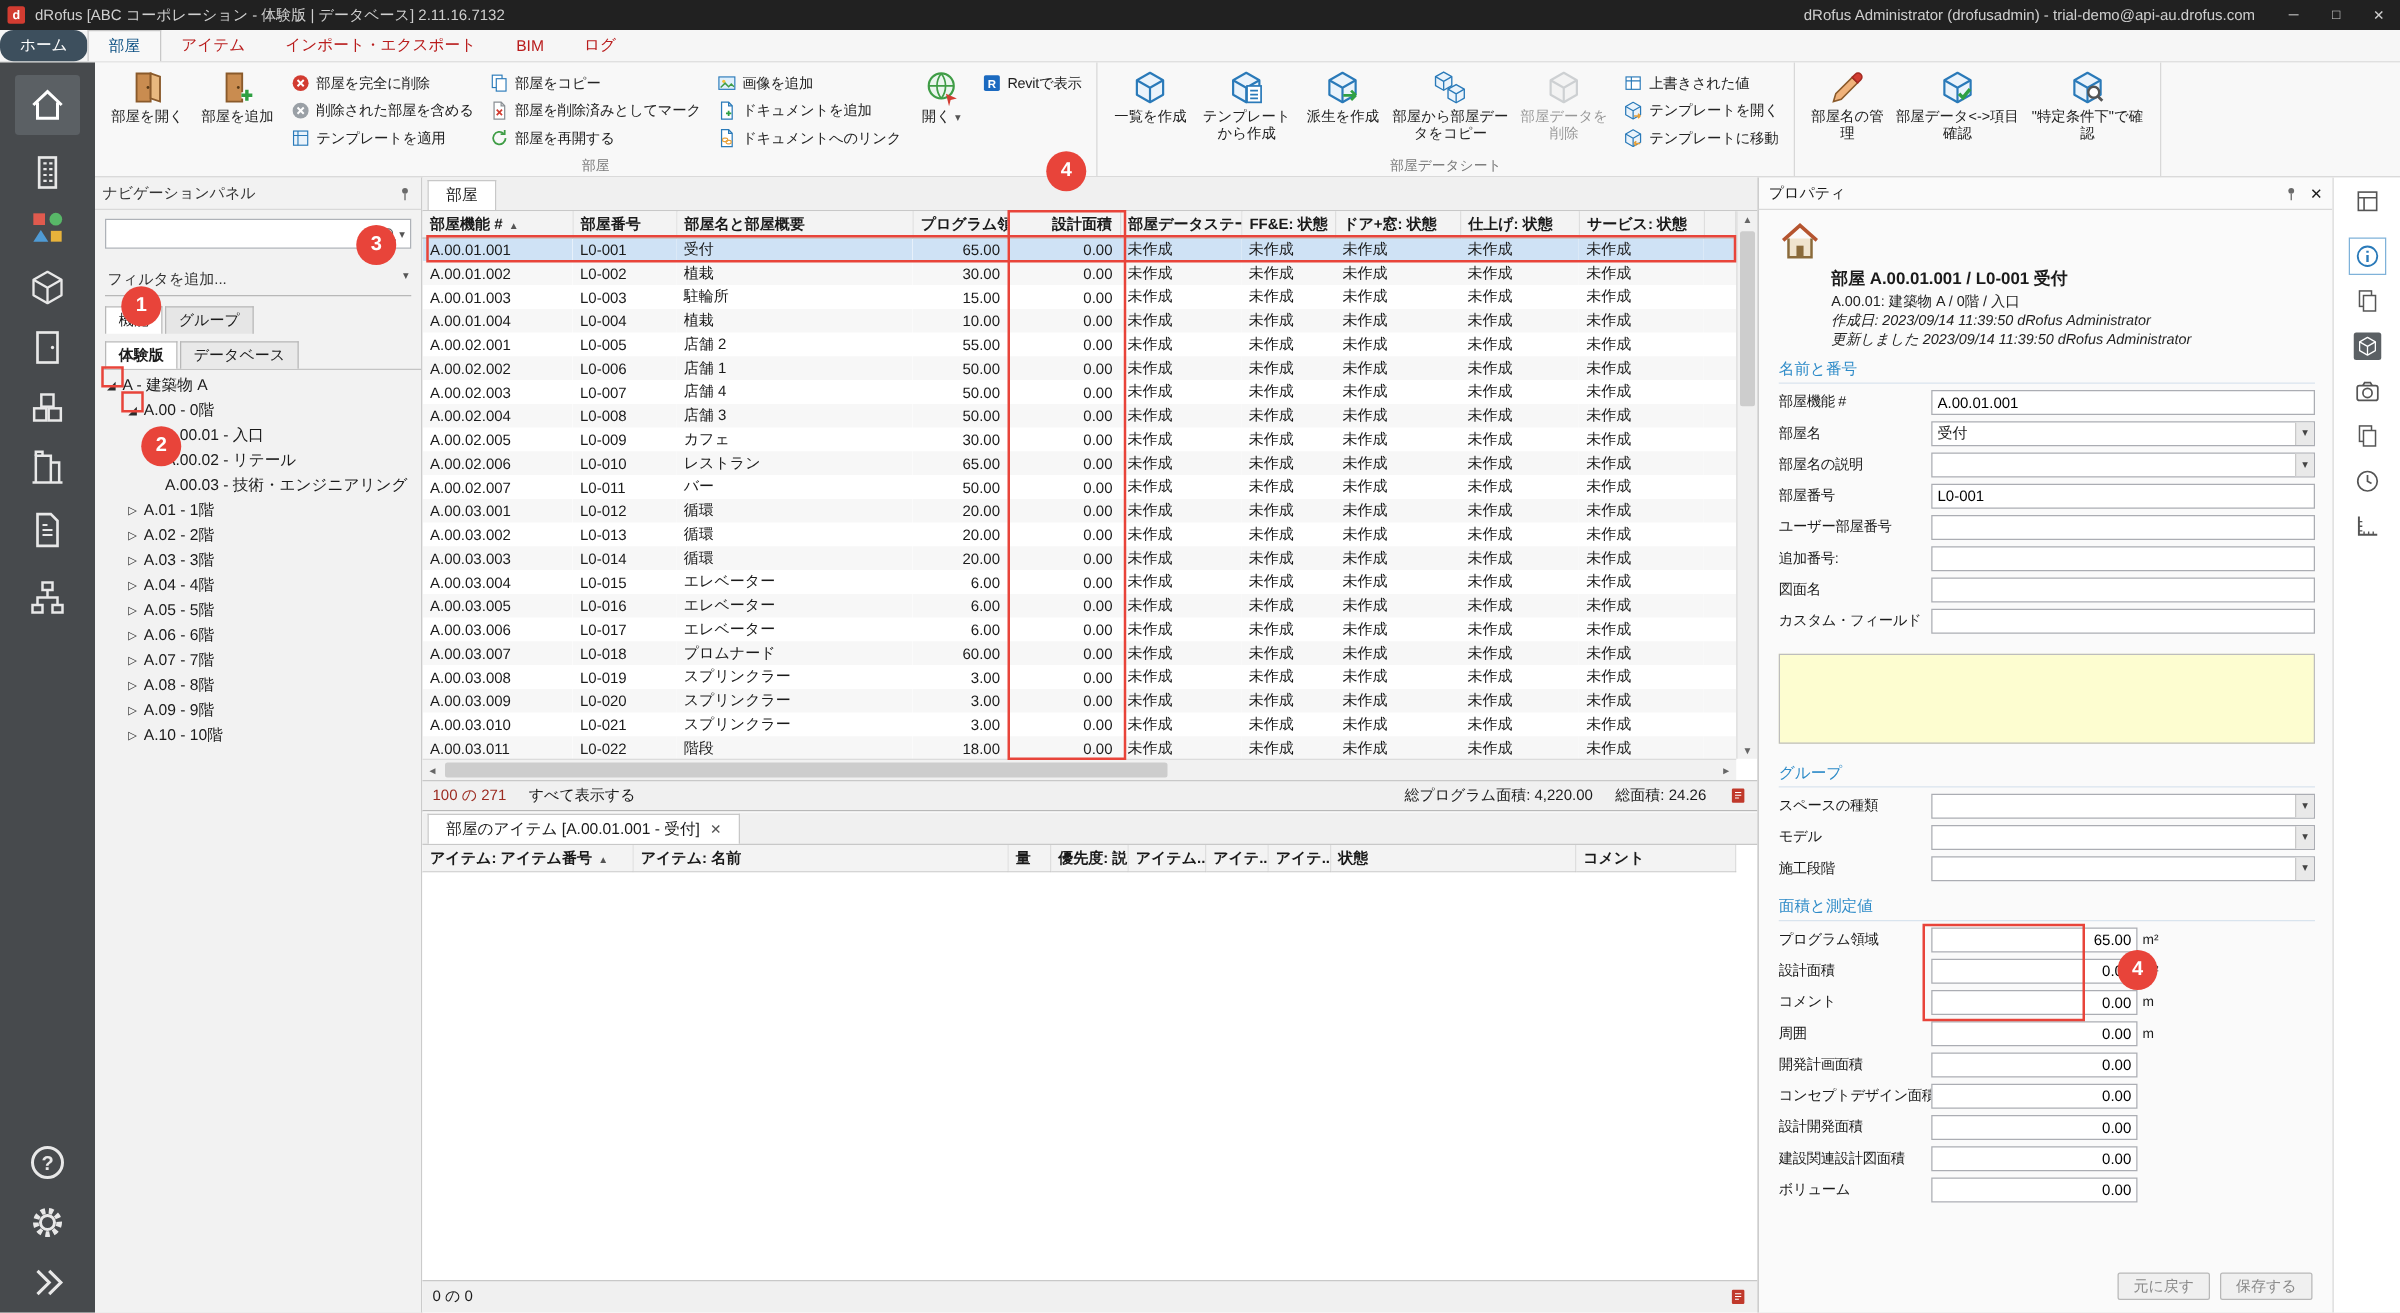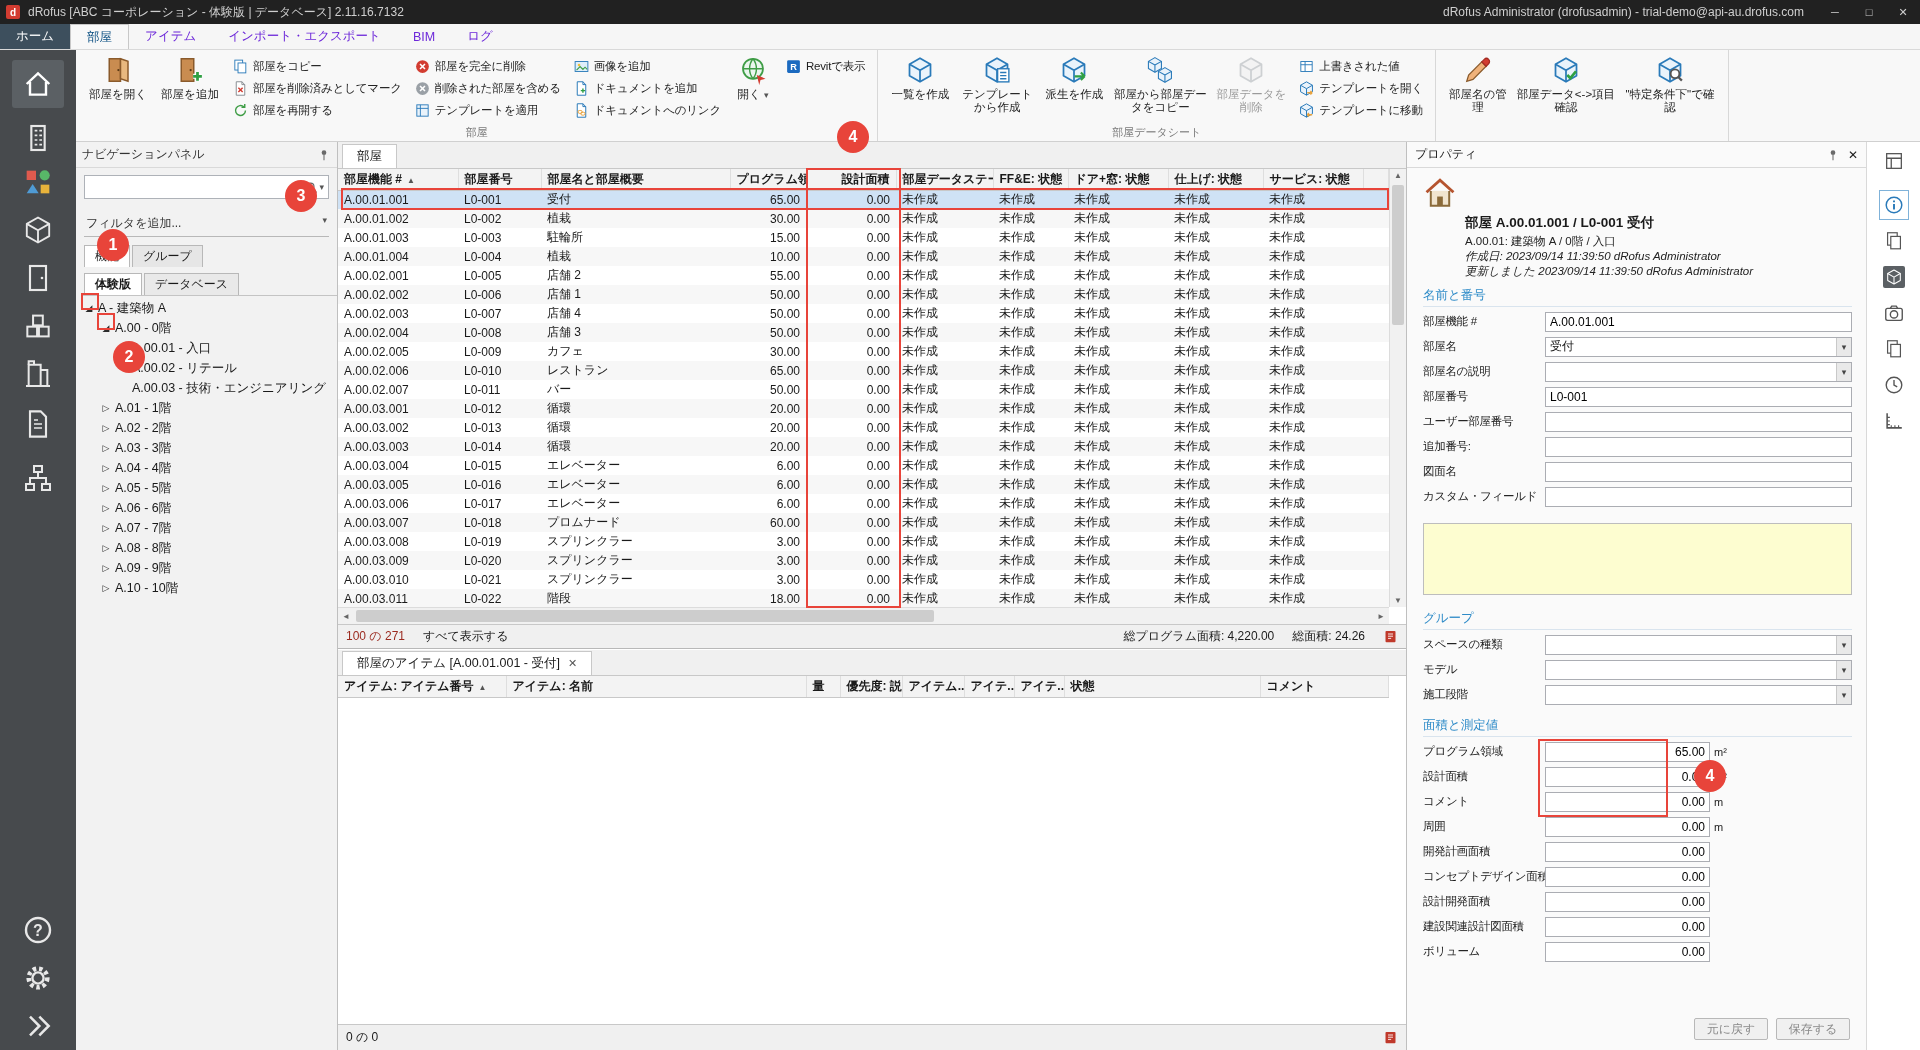--- a/index.html
+++ b/index.html
@@ -12,22 +12,22 @@
   .tb-logo { width:14px; height:14px; background:#d23c31; color:#fff; font-weight:bold; font-size:10px;
     display:flex; align-items:center; justify-content:center; margin:0 8px 0 6px; border-radius:2px; }
   .tb-title { flex:0 0 auto; }
   .tb-spacer { flex:1; }
   .tb-user { margin-right:14px; }
   .tb-btn { width:34px; height:24px; display:flex; align-items:center; justify-content:center; font-size:11px; }
 
   
   .menubar { position:absolute; left:0; top:24px; width:1920px; height:26px; background:#f6f6f6;
     border-bottom:1px solid #d9d9d9; display:flex; align-items:stretch; }
-  .menu-item { padding:0 16px; display:flex; align-items:center; font-size:12.5px; color:#6d28d9; }
-  .menu-item.home { background:#3d4f5d; color:#fff; }
+  .menu-item { padding:0 16px; display:flex; align-items:center; font-size:12.5px; color:#b91c1c; }
+  .menu-item.home { background:#3d4f5d; color:#fff;border-radius:11px; }
   .menu-item.active { background:#f8f8f8; border:1px solid #c8c8c8; border-bottom:none; color:#0b4f82; }
 
   
   .ribbon { position:absolute; left:76px; top:50px; width:1844px; height:92px; background:#f8f8f8;
     border-bottom:1px solid #d0d0d0; display:flex; align-items:stretch; }
   .rgroup { position:relative; border-right:1px solid #d8d8d8; padding:3px 6px 16px 6px; display:flex; align-items:flex-start; }
   .rgroup-label { position:absolute; bottom:1px; left:0; right:0; text-align:center; font-size:11px; color:#7a7a7a; }
   .rbig { width:72px; min-height:68px; padding:2px 2px; display:flex; flex-direction:column; align-items:center; text-align:center; border-radius:2px; }
   .rbig .rlabel { font-size:11.5px; line-height:1.15; margin-top:3px; color:#222; }
   .ricon { width:30px; height:30px; display:block; }
@@ -265,20 +265,49 @@
             <path d="M5 3h10v18H5z" fill="#c98c50" stroke="#8a5a2b" stroke-width="1.2"></path>
             <circle cx="12.5" cy="12" r=".9" fill="#5a3a16"></circle>
             <path d="M18 13.5v7M14.5 17h7" stroke="#fff" stroke-width="4"></path>
             <path d="M18 13.5v7M14.5 17h7" stroke="#2fa043" stroke-width="2.2"></path>
           </svg>
         </span>
       <span class="rlabel">部屋を追加</span>
     </div>
     <div class="rstack">
       <div class="rsmall">
+        <span class="ricon16" data-icon="del-x">
+            <svg viewBox="0 0 24 24" aria-hidden="true">
+              <circle cx="12" cy="12" r="9" fill="#d23c31"></circle>
+              <path d="M8.5 8.5l7 7M15.5 8.5l-7 7" stroke="#fff" stroke-width="2.2"></path>
+            </svg>
+          </span>
+        <span>部屋を完全に削除</span>
+      </div>
+      <div class="rsmall">
+        <span class="ricon16" data-icon="incl-del">
+            <svg viewBox="0 0 24 24" aria-hidden="true">
+              <circle cx="12" cy="12" r="9" fill="#9aa0a6"></circle>
+              <path d="M8.5 8.5l7 7M15.5 8.5l-7 7" stroke="#fff" stroke-width="2.2"></path>
+            </svg>
+          </span>
+        <span>削除された部屋を含める</span>
+      </div>
+      <div class="rsmall">
+        <span class="ricon16" data-icon="apply-tpl">
+            <svg viewBox="0 0 24 24" aria-hidden="true">
+              <rect x="4" y="4" width="16" height="16" fill="#eaf3fb" stroke="#2a7ab9" stroke-width="1.3"></rect>
+              <path d="M4 9h16M9 4v16" stroke="#2a7ab9" stroke-width="1.3"></path>
+            </svg>
+          </span>
+        <span>テンプレートを適用</span>
+      </div>
+    </div>
+    <div class="rstack">
+      <div class="rsmall">
         <span class="ricon16" data-icon="copy">
             <svg viewBox="0 0 24 24" aria-hidden="true">
               <rect x="4" y="3" width="11" height="14" fill="#fff" stroke="#2a7ab9" stroke-width="1.3"></rect>
               <rect x="8.5" y="7" width="11" height="14" fill="#fff" stroke="#2a7ab9" stroke-width="1.3"></rect>
             </svg>
           </span>
         <span>部屋をコピー</span>
       </div>
       <div class="rsmall">
         <span class="ricon16" data-icon="mark-del">
@@ -291,49 +320,20 @@
         <span>部屋を削除済みとしてマーク</span>
       </div>
       <div class="rsmall">
         <span class="ricon16" data-icon="reopen">
             <svg viewBox="0 0 24 24" aria-hidden="true">
               <path d="M19 12a7 7 0 1 1-2.2-5.1" fill="none" stroke="#3f9d46" stroke-width="2"></path>
               <path d="M18 2.8v4.6h-4.6" fill="none" stroke="#3f9d46" stroke-width="2"></path>
             </svg>
           </span>
         <span>部屋を再開する</span>
-      </div>
-    </div>
-    <div class="rstack">
-      <div class="rsmall">
-        <span class="ricon16" data-icon="del-x">
-            <svg viewBox="0 0 24 24" aria-hidden="true">
-              <circle cx="12" cy="12" r="9" fill="#d23c31"></circle>
-              <path d="M8.5 8.5l7 7M15.5 8.5l-7 7" stroke="#fff" stroke-width="2.2"></path>
-            </svg>
-          </span>
-        <span>部屋を完全に削除</span>
-      </div>
-      <div class="rsmall">
-        <span class="ricon16" data-icon="incl-del">
-            <svg viewBox="0 0 24 24" aria-hidden="true">
-              <circle cx="12" cy="12" r="9" fill="#9aa0a6"></circle>
-              <path d="M8.5 8.5l7 7M15.5 8.5l-7 7" stroke="#fff" stroke-width="2.2"></path>
-            </svg>
-          </span>
-        <span>削除された部屋を含める</span>
-      </div>
-      <div class="rsmall">
-        <span class="ricon16" data-icon="apply-tpl">
-            <svg viewBox="0 0 24 24" aria-hidden="true">
-              <rect x="4" y="4" width="16" height="16" fill="#eaf3fb" stroke="#2a7ab9" stroke-width="1.3"></rect>
-              <path d="M4 9h16M9 4v16" stroke="#2a7ab9" stroke-width="1.3"></path>
-            </svg>
-          </span>
-        <span>テンプレートを適用</span>
       </div>
     </div>
     <div class="rstack">
       <div class="rsmall">
         <span class="ricon16" data-icon="img">
             <svg viewBox="0 0 24 24" aria-hidden="true">
               <rect x="3" y="5" width="18" height="14" fill="#dfeffb" stroke="#2a7ab9" stroke-width="1.3"></rect>
               <circle cx="8.5" cy="10" r="1.8" fill="#f3c03a"></circle>
               <path d="M5 17l5-5 4 4 3-3 3 3" fill="none" stroke="#3f9d46" stroke-width="1.6"></path>
             </svg>

